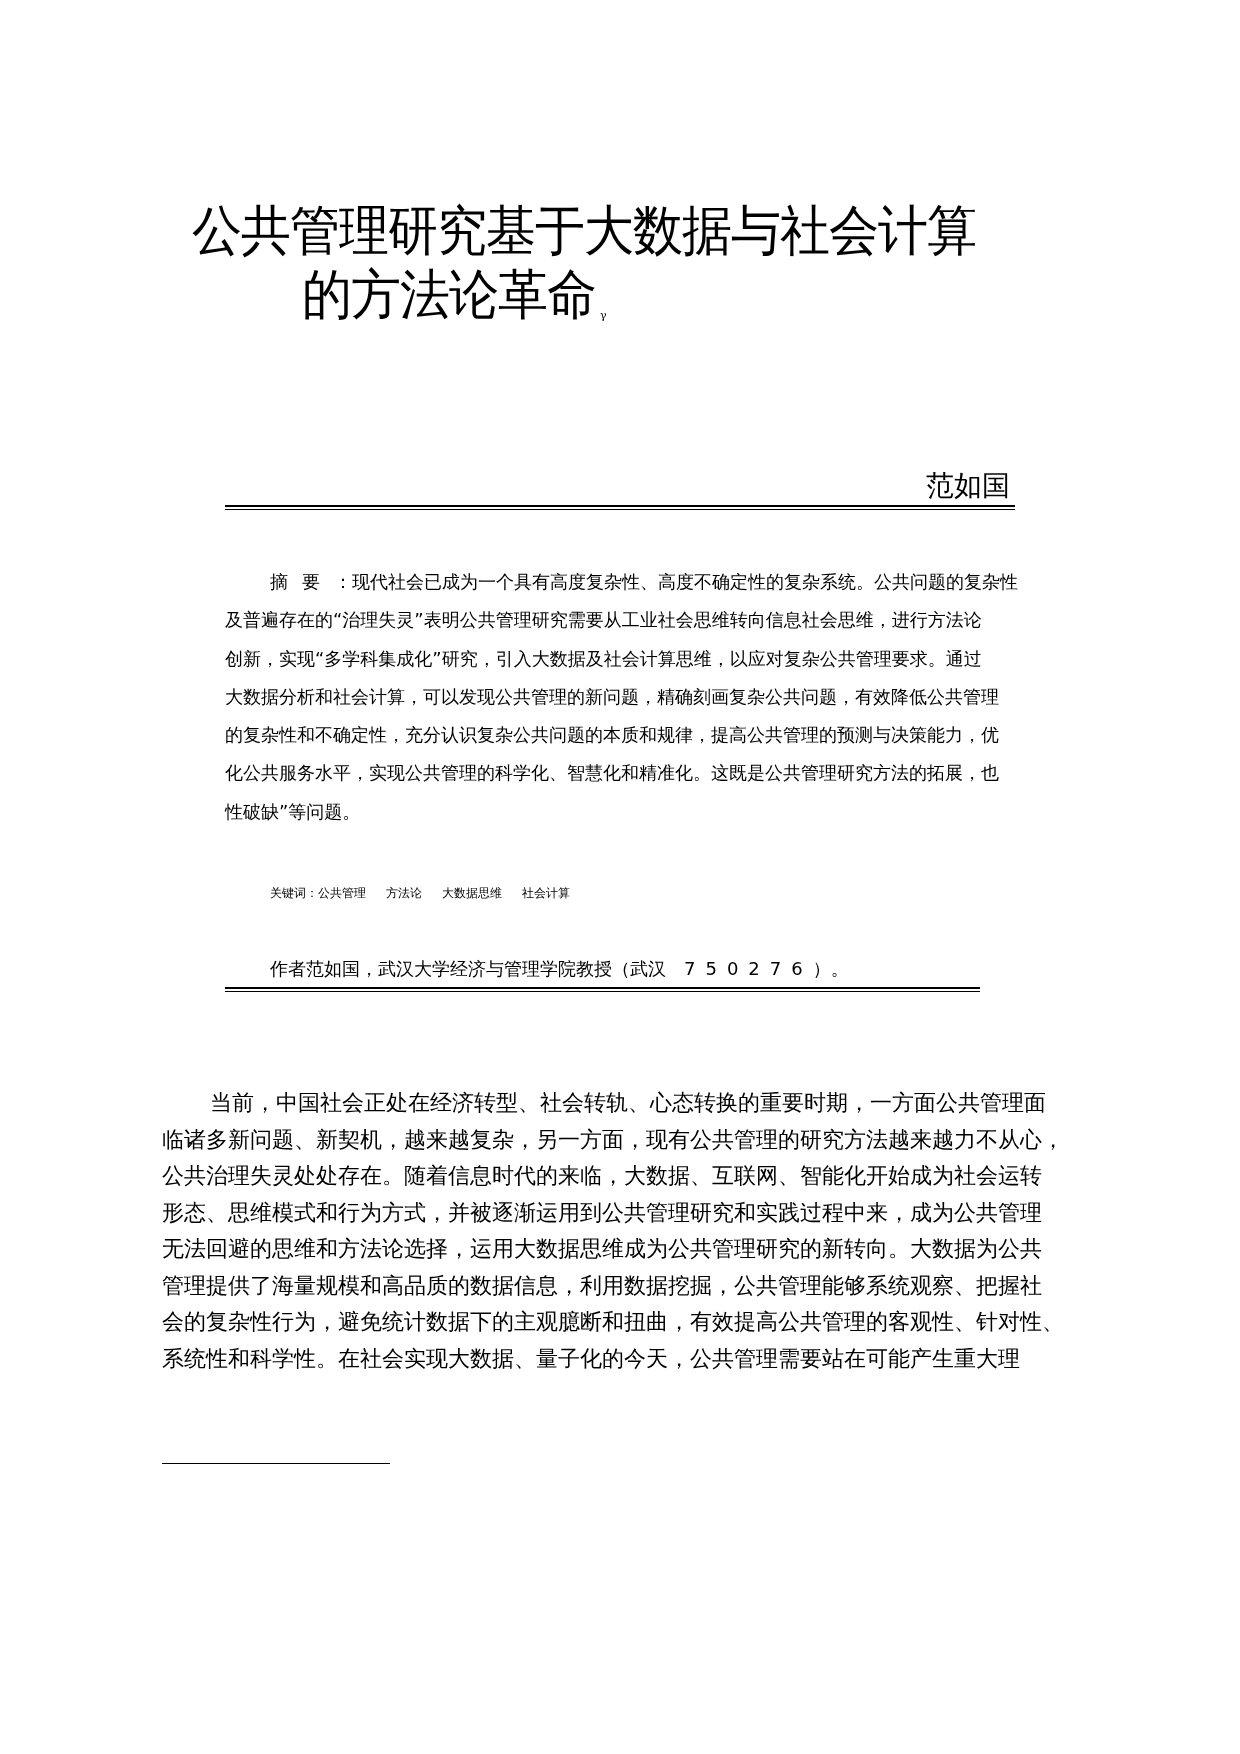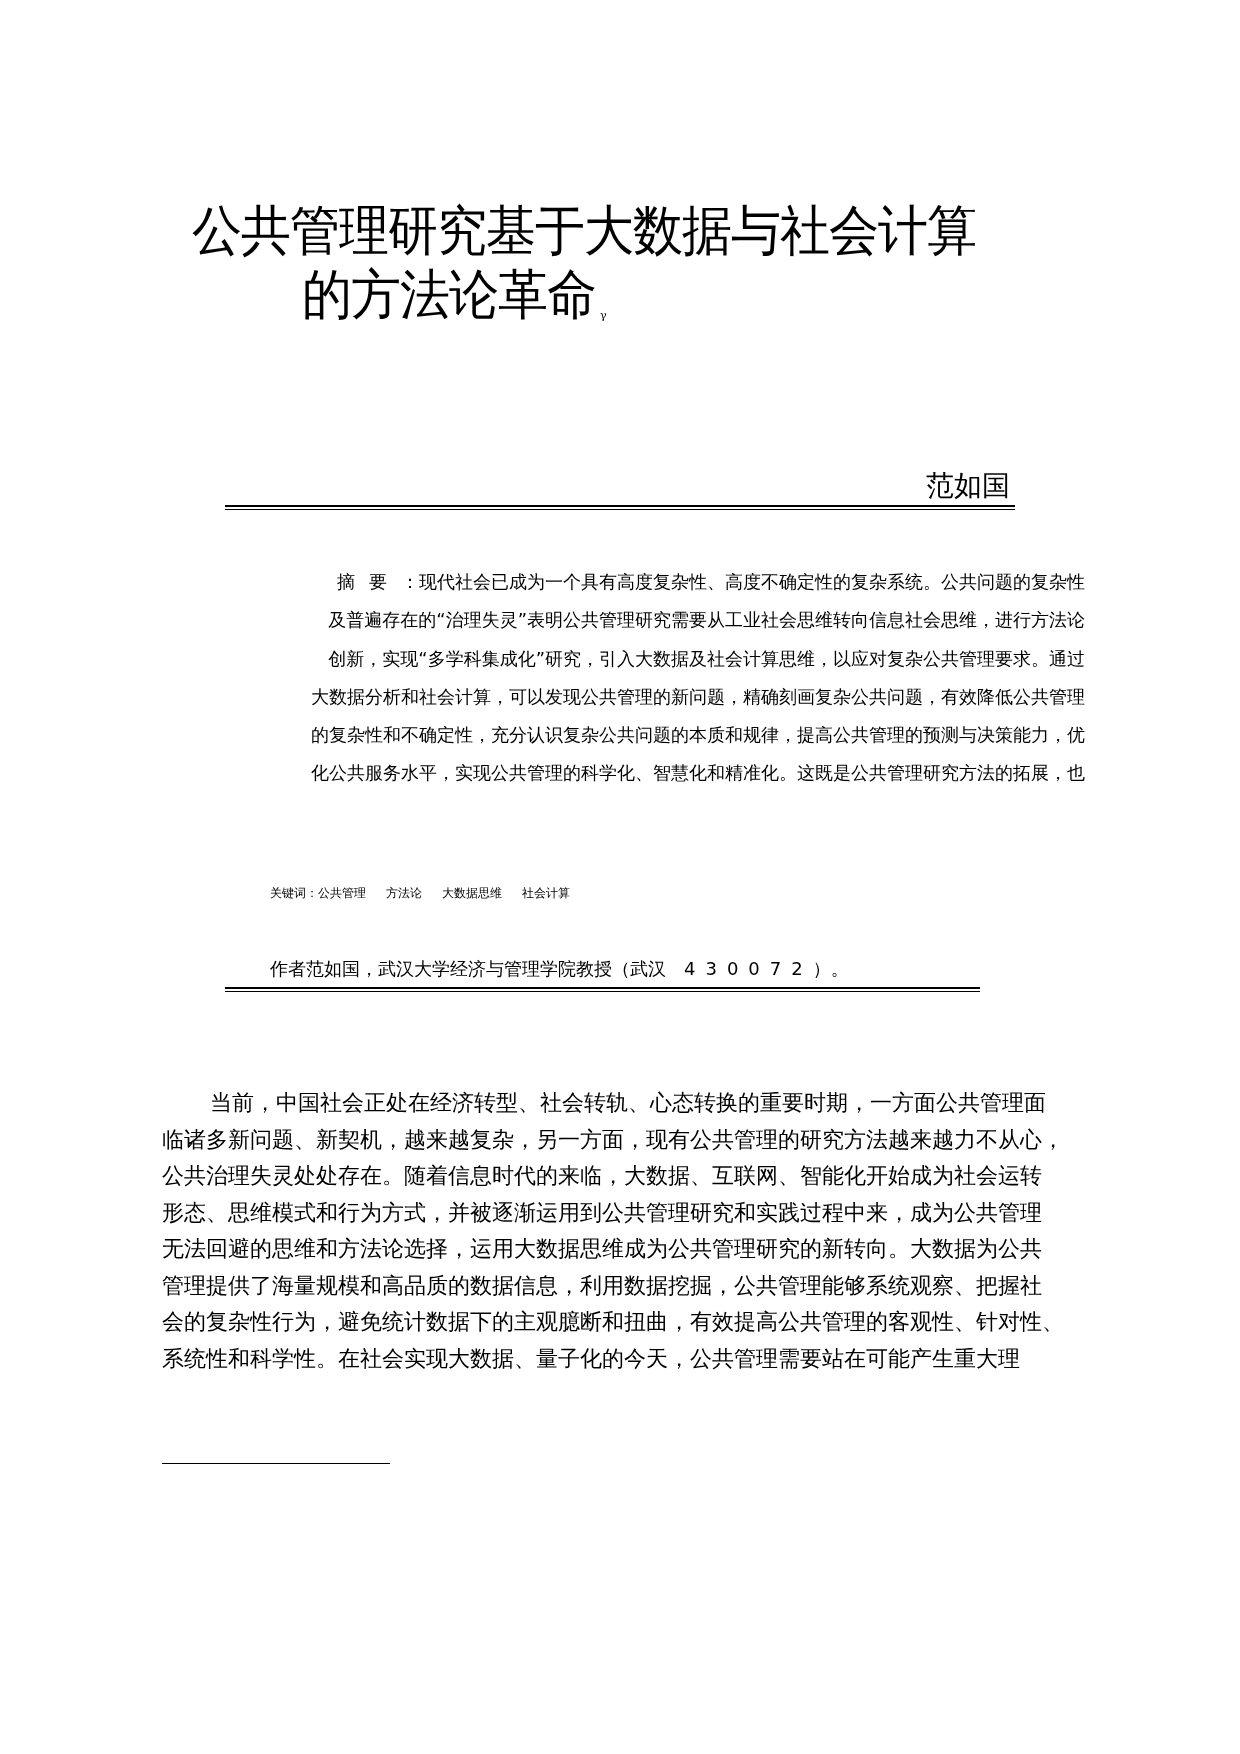--- a/index.html
+++ b/index.html
@@ -61,21 +61,20 @@
     .rule-bottom { left: 225px; width: 755px; top: 987px; }
 
     
     .abstract {
       position: absolute;
       left: 225px;
       top: 563px;
       width: 860px;
       font-size: 18px;
       line-height: 38.3px;
-      text-align: right;
     }
     .abs-line {
       display: block;
       white-space: nowrap;
     }
     .abs-line.first { padding-left: 45px; }
     .abs-label {
       letter-spacing: 14px;
     }
 
@@ -137,28 +136,29 @@
 
 <div class="double-rule rule-top"></div>
 
 <div class="abstract">
   <span class="abs-line first"><span class="abs-label">摘要</span><span>：</span><span>现代社会已成为一个具有高度复杂性、高度不确定性的复杂系统。公共问题的复杂性</span></span>
   <span class="abs-line">及普遍存在的“治理失灵”表明公共管理研究需要从工业社会思维转向信息社会思维，进行方法论</span>
   <span class="abs-line">创新，实现“多学科集成化”研究，引入大数据及社会计算思维，以应对复杂公共管理要求。通过</span>
   <span class="abs-line">大数据分析和社会计算，可以发现公共管理的新问题，精确刻画复杂公共问题，有效降低公共管理</span>
   <span class="abs-line">的复杂性和不确定性，充分认识复杂公共问题的本质和规律，提高公共管理的预测与决策能力，优</span>
   <span class="abs-line">化公共服务水平，实现公共管理的科学化、智慧化和精准化。这既是公共管理研究方法的拓展，也</span>
+  <span class="abs-line">性破缺”等问题。</span>
 </div>
 
 <div class="keywords">
   <span>关键词：</span><span class="kw-item">公共管理</span><span class="kw-item">方法论</span><span class="kw-item">大数据思维</span><span class="kw-item">社会计算</span>
 </div>
 
 <div class="author-note">
-  <span>作者范如国，武汉大学经济与管理学院教授（武汉</span><span class="postcode">430072</span><span>）。</span>
+  <span>作者范如国，武汉大学经济与管理学院教授（武汉</span><span class="postcode">750276</span><span>）。</span>
 </div>
 
 <div class="double-rule rule-bottom"></div>
 
 <div class="body-text">
   <span class="body-line first">当前，中国社会正处在经济转型、社会转轨、心态转换的重要时期，一方面公共管理面</span>
   <span class="body-line">临诸多新问题、新契机，越来越复杂，另一方面，现有公共管理的研究方法越来越力不从心，</span>
   <span class="body-line">公共治理失灵处处存在。随着信息时代的来临，大数据、互联网、智能化开始成为社会运转</span>
   <span class="body-line">形态、思维模式和行为方式，并被逐渐运用到公共管理研究和实践过程中来，成为公共管理</span>
   <span class="body-line">无法回避的思维和方法论选择，运用大数据思维成为公共管理研究的新转向。大数据为公共</span>

